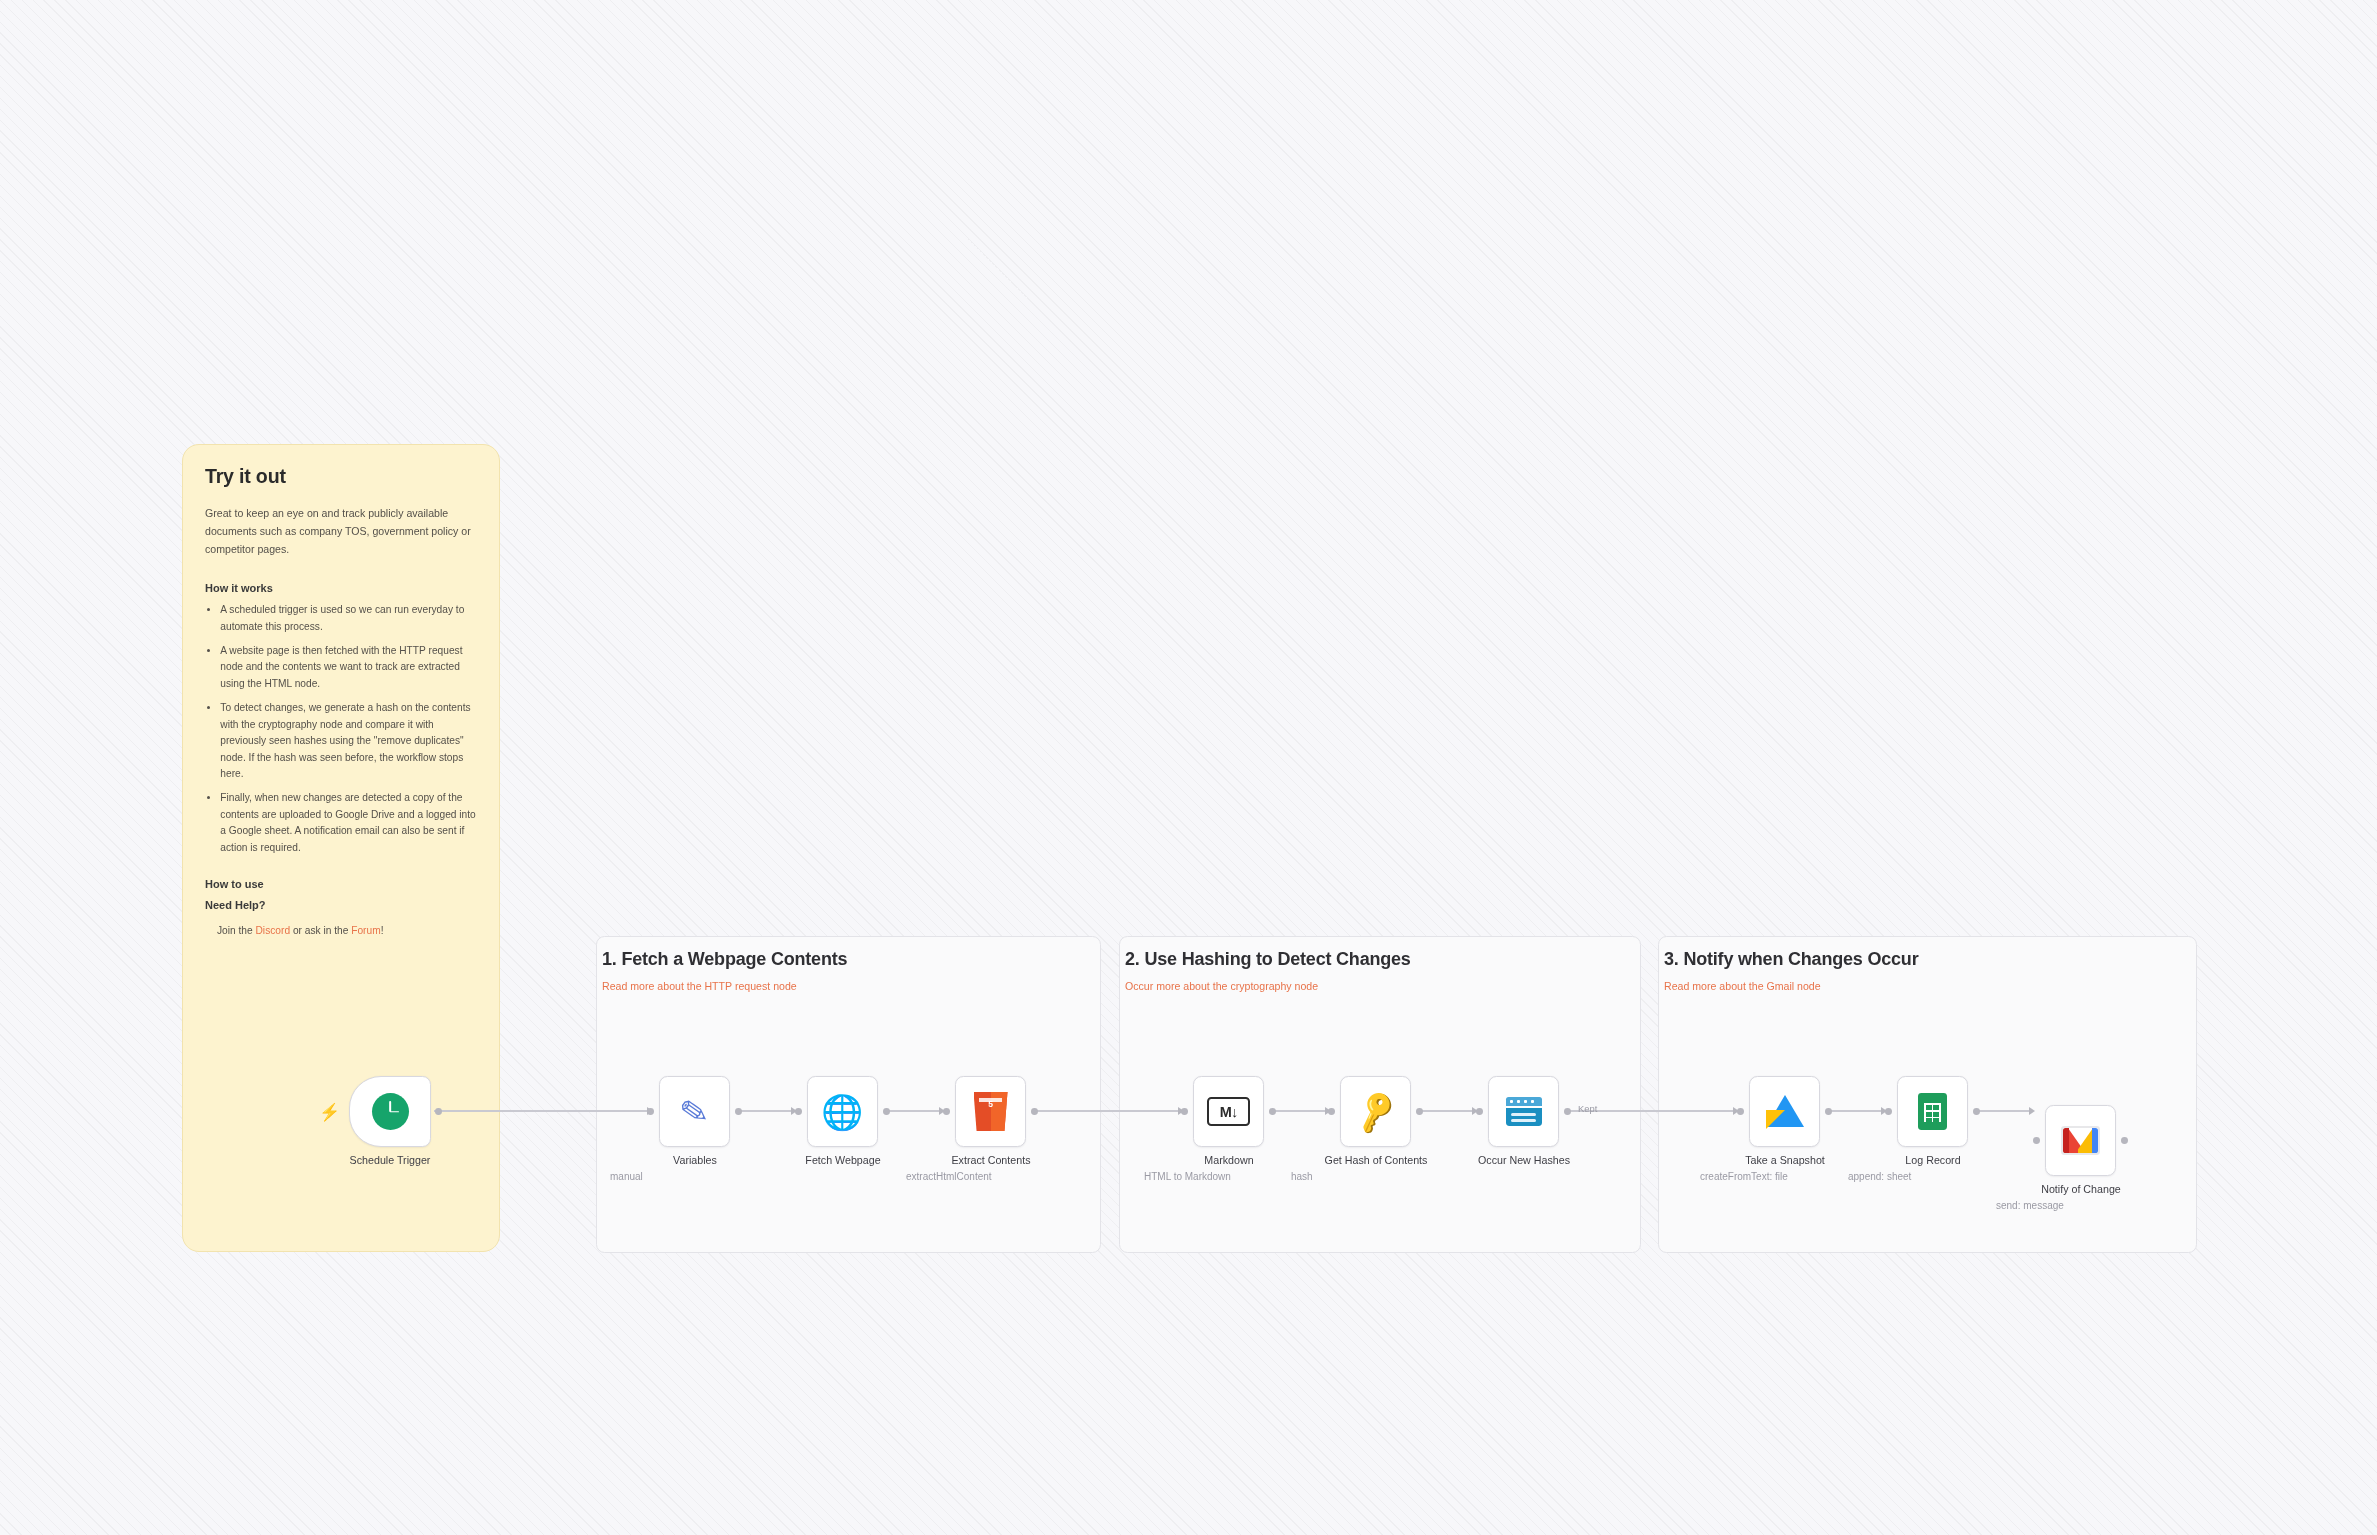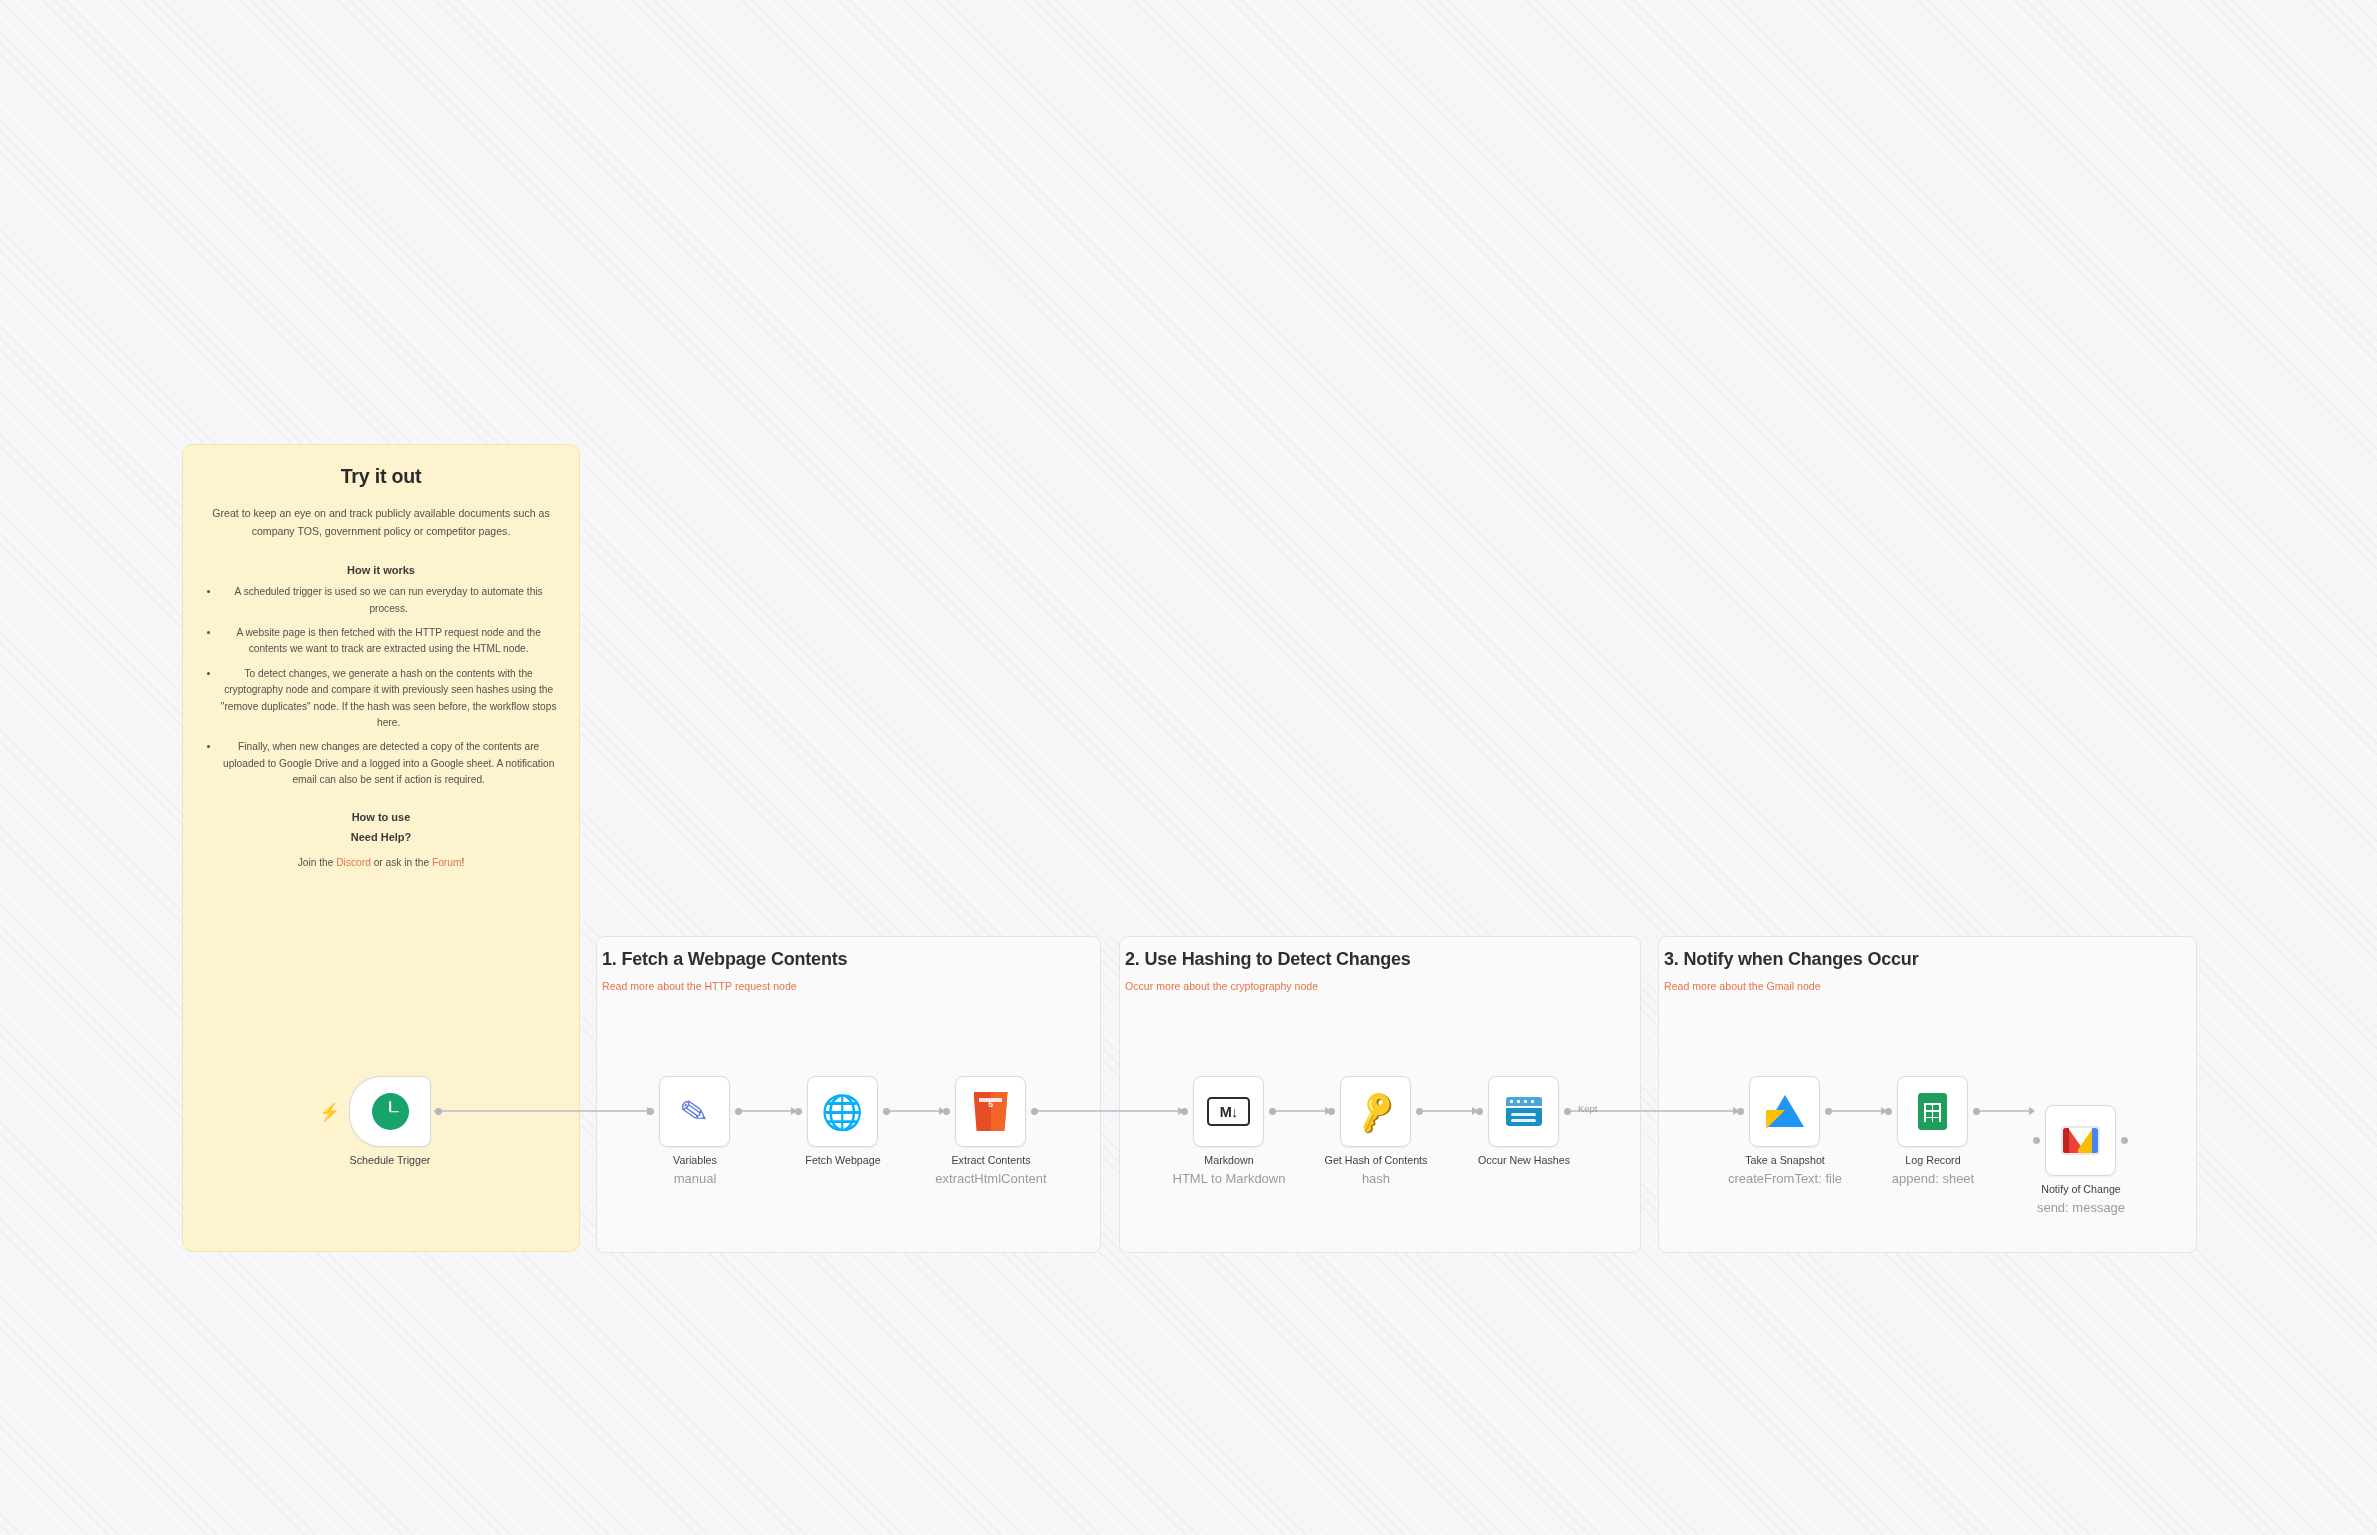--- a/index.html
+++ b/index.html
@@ -9,25 +9,24 @@
     background-image:repeating-linear-gradient(45deg, rgba(0,0,0,0.035) 0px, rgba(0,0,0,0.035) 0.9px, transparent 0.9px, transparent 7.7px);
     font-family:"Liberation Sans", sans-serif;
     overflow:hidden;
     position:relative;
     -webkit-font-smoothing:antialiased;
   }
   .canvas{position:absolute;inset:0;}
 
   
   .sticky{
-    position:absolute;left:182px;top:444px;width:398px;height:808px;
-    background:#fdf3cf;border:0.9px solid #f2e3ae;border-radius:11px;
+    position:absolute;left:182px;top:444px;width:318px;height:808px;
+    background:#fdf3cf;border:0.9px solid #f2e3ae;border-radius:17px;
     box-sizing:border-box;padding:20.4px 22px 17px 22px;
     color:#4b4b4b;
-    text-align:center;
   }
   .sticky h1{font-size:19.6px;margin:0 0 15.3px 0;color:#2b2b2b;font-weight:bold;letter-spacing:-0.2px;}
   .sticky .lead{font-size:11.5px;font-weight:bold;line-height:1.65;color:#3d3d3d;margin:0 0 24px 0;}
   .sticky p{font-size:10.6px;line-height:1.7;margin:0 0 24px 0;color:#54504a;}
   .sticky h2{font-size:11px;margin:0 0 8.5px 0;color:#3a3a3a;font-weight:bold;}
   .sticky ul{margin:0 0 22px 0;padding-left:15.3px;}
   .sticky li{font-size:10.2px;line-height:1.62;margin-bottom:7.7px;color:#54504a;}
   .sticky .help{font-size:10.2px;line-height:1.6;color:#54504a;margin:12px;}
   .sticky a{color:#e8734a;text-decoration:none;}
 
@@ -49,22 +48,22 @@
     width:71px;height:71px;box-sizing:border-box;
     background:#ffffff;border:0.9px solid #d8d8df;border-radius:8.5px;
     box-shadow:0 0.9px 1.7px rgba(20,20,40,.06);
     display:flex;align-items:center;justify-content:center;
   }
   .node .label{
     position:absolute;left:-49px;width:170px;top:78px;text-align:center;
     font-size:10.7px;color:#3e3e45;white-space:nowrap;
   }
   .node .sublabel{
-    position:absolute;left:-49px;width:170px;top:95px;text-align:center;
-    font-size:13px;color:#9a9aa4;white-space:nowrap;
+    position:absolute;left:-49px;width:170px;top:95px;
+    font-size:10px;color:#9a9aa4;white-space:nowrap;
   }
   
   .trigger .box{
     width:82px;height:71px;border-radius:32px 8.5px 8.5px 32px;
   }
 
   
   .dot{position:absolute;width:6.8px;height:6.8px;border-radius:50%;background:#b6b6be;top:32px;}
   .dot.left{left:-12px;}
   .dot.right{right:-12px;}

